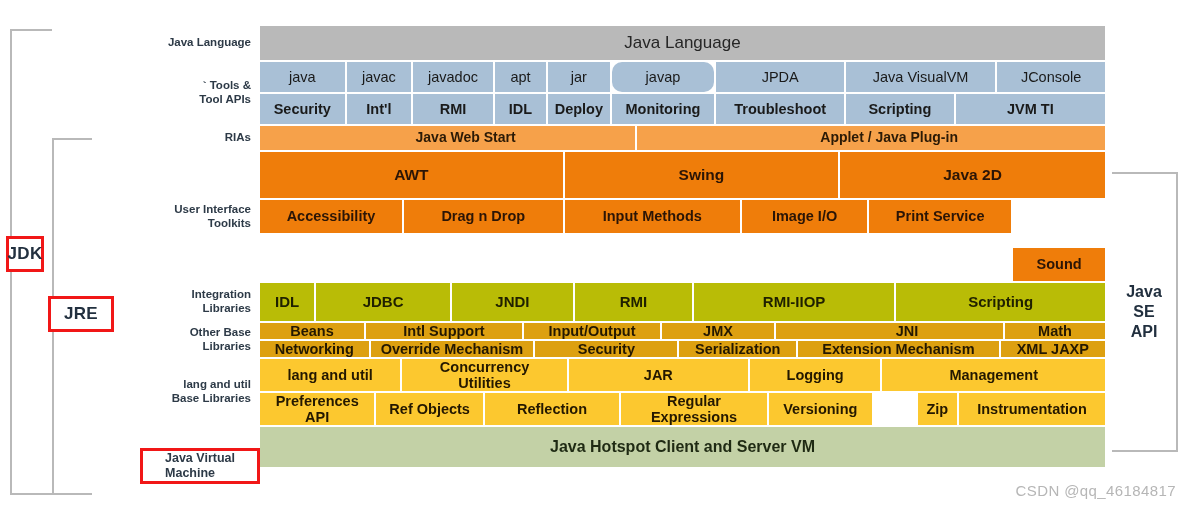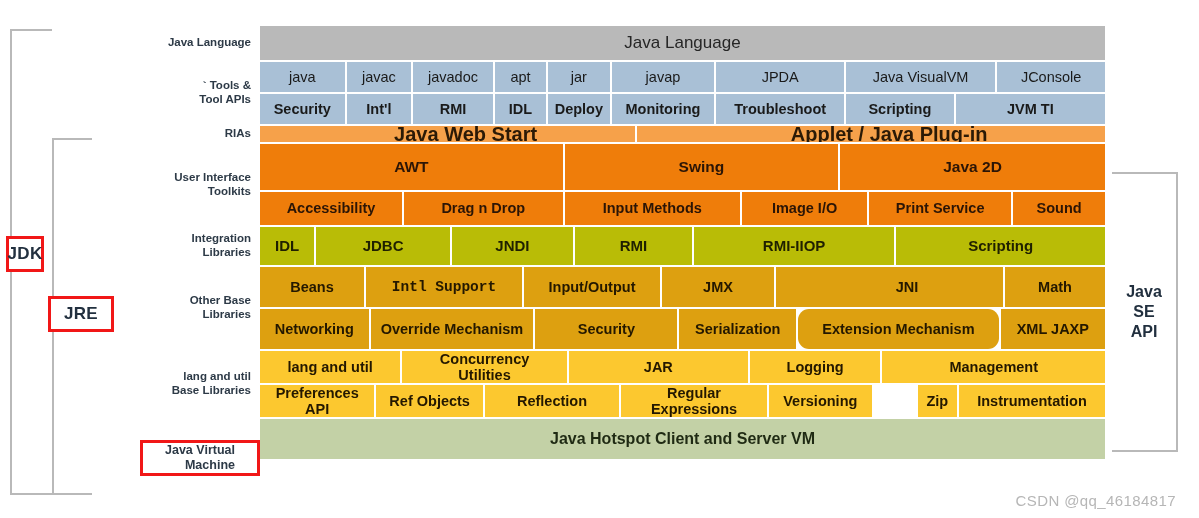--- a/index.html
+++ b/index.html
@@ -115,45 +115,45 @@
     font-weight: bold;
     line-height: 1.12;
     white-space: pre-line;
     overflow: hidden;
   }
 
   
   .band-lang .cell  { background:#b9b9b9; height:34px; font-size:17px; font-weight:normal; color:#262626; }
   .band-tools .cell { background:#a9c0d6; height:30px; font-size:14.5px; font-weight:normal; color:#1a1a1a; }
   .band-tools .cellrow.r2 .cell { font-weight:bold; }
-  .band-rias .cell  { background:#f6a14a; height:16px; font-size:20px; color:#2b1a06;padding-left:36px; }
+  .band-rias .cell  { background:#f6a14a; height:24px; font-size:14px; color:#2b1a06;padding-left:36px; }
   .band-ui .cellrow.r1 .cell { background:#ef7d0a; height:46px; font-size:15.5px; color:#2b1506; }
   .band-ui .cellrow.r2 .cell { background:#ef7d0a; height:33px; font-size:14.5px; color:#2b1506; }
   .band-integration .cell { background:#b9bc06; height:38px; font-size:15px; color:#1f2000; }
-  .band-other .cell { background:#dda010; height:40px; font-size:14.5px; color:#241800; }
+  .band-other .cell { background:#dda010; height:16px; font-size:14.5px; color:#241800; }
   .band-langutil .cell { background:#fcc82f; height:32px; font-size:14.5px; color:#241800; }
   .band-jvm .cell { background:#c3d1a6; height:40px; font-size:16px; font-weight:bold; color:#1f2a13; }
 
   .band + .band { margin-top: 2px; }
 
   
   #jvm-rowlabel {
     border: 3px solid #f11717;
     justify-content: center;
     padding-right: 0;
-    text-align: right;
+    text-align: left;
     font-size: 12.5px;
     margin-top: 21px;
   }
 
   
   #watermark {
     position: absolute;
     right: 23px;
-    bottom: 9px;
+    bottom: 19px;
     font-size: 15px;
     color: #b6b6b6;
     letter-spacing: .4px;
     font-family: "Liberation Sans", sans-serif;
   }
 </style>
 </head>
 <body>
 
 <div id="left-brackets">
@@ -175,21 +175,21 @@
     <div class="band band-tools">
       <div class="rowlabel">` Tools &amp;
 Tool APIs</div>
       <div class="bandbody">
         <div class="cellrow r1">
           <div class="cell" style="flex: 10.2 1 0px;">java</div>
           <div class="cell" style="flex: 7.8 1 0px;">javac</div>
           <div class="cell" style="flex: 9.6 1 0px;">javadoc</div>
           <div class="cell" style="flex: 6.2 1 0px;">apt</div>
           <div class="cell" style="flex: 7.4 1 0px;">jar</div>
-          <div class="cell" style="flex: 12.4 1 0px;">javap</div>
+          <div class="cell" style="flex: 12.4 1 0px; border-radius: 10px;">javap</div>
           <div class="cell" style="flex: 15.4 1 0px;">JPDA</div>
           <div class="cell" style="flex: 18 1 0px;">Java VisualVM</div>
           <div class="cell" style="flex: 13 1 0px;">JConsole</div>
         </div>
         <div class="cellrow r2">
           <div class="cell" style="flex: 10.2 1 0px;">Security</div>
           <div class="cell" style="flex: 7.8 1 0px;">Int'l</div>
           <div class="cell" style="flex: 9.6 1 0px;">RMI</div>
           <div class="cell" style="flex: 6.2 1 0px;">IDL</div>
           <div class="cell" style="flex: 7.4 1 0px;">Deploy</div>
@@ -217,21 +217,21 @@
           <div class="cell" style="flex: 36 1 0px;">AWT</div>
           <div class="cell" style="flex: 32.5 1 0px;">Swing</div>
           <div class="cell" style="flex: 31.5 1 0px;">Java 2D</div>
         </div>
         <div class="cellrow r2">
           <div class="cell" style="flex: 17 1 0px;">Accessibility</div>
           <div class="cell" style="flex: 19 1 0px;">Drag n Drop</div>
           <div class="cell" style="flex: 21 1 0px;">Input Methods</div>
           <div class="cell" style="flex: 15 1 0px;">Image I/O</div>
           <div class="cell" style="flex: 17 1 0px;">Print Service</div>
-          <div class="cell" style="flex: 11 1 0px;">Sound</div>
+          <div class="cell" style="flex: 11 1 0px; margin-top: 48px;">Sound</div>
         </div>
       </div>
     </div>
     <div class="band band-integration">
       <div class="rowlabel">Integration
 Libraries</div>
       <div class="bandbody">
         <div class="cellrow r1">
           <div class="cell" style="flex: 6.5 1 0px;">IDL</div>
           <div class="cell" style="flex: 16 1 0px;">JDBC</div>
@@ -241,32 +241,32 @@
           <div class="cell" style="flex: 25 1 0px;">Scripting</div>
         </div>
       </div>
     </div>
     <div class="band band-other">
       <div class="rowlabel">Other Base
 Libraries</div>
       <div class="bandbody">
         <div class="cellrow r1">
           <div class="cell" style="flex: 13 1 0px;">Beans</div>
-          <div class="cell" style="flex: 19.5 1 0px; font-family: Liberation Mono, monospace;">Intl Support</div>
+          <div class="cell" style="flex: 19.5 1 0px;">Intl Support</div>
           <div class="cell" style="flex: 17 1 0px;">Input/Output</div>
           <div class="cell" style="flex: 14 1 0px;">JMX</div>
           <div class="cell" style="flex: 24 1 0px; padding-left: 35px;">JNI</div>
           <div class="cell" style="flex: 12.5 1 0px;">Math</div>
         </div>
         <div class="cellrow r2">
           <div class="cell" style="flex: 13 1 0px;">Networking</div>
           <div class="cell" style="flex: 19.5 1 0px;">Override Mechanism</div>
           <div class="cell" style="flex: 17 1 0px;">Security</div>
           <div class="cell" style="flex: 14 1 0px;">Serialization</div>
-          <div class="cell" style="flex: 24 1 0px; border-radius: 11px;">Extension Mechanism</div>
+          <div class="cell" style="flex: 24 1 0px;">Extension Mechanism</div>
           <div class="cell" style="flex: 12.5 1 0px;">XML JAXP</div>
         </div>
       </div>
     </div>
     <div class="band band-langutil">
       <div class="rowlabel">lang and util
 Base Libraries</div>
       <div class="bandbody">
         <div class="cellrow r1">
           <div class="cell" style="flex: 14.5 1 0px;">lang and util</div>

